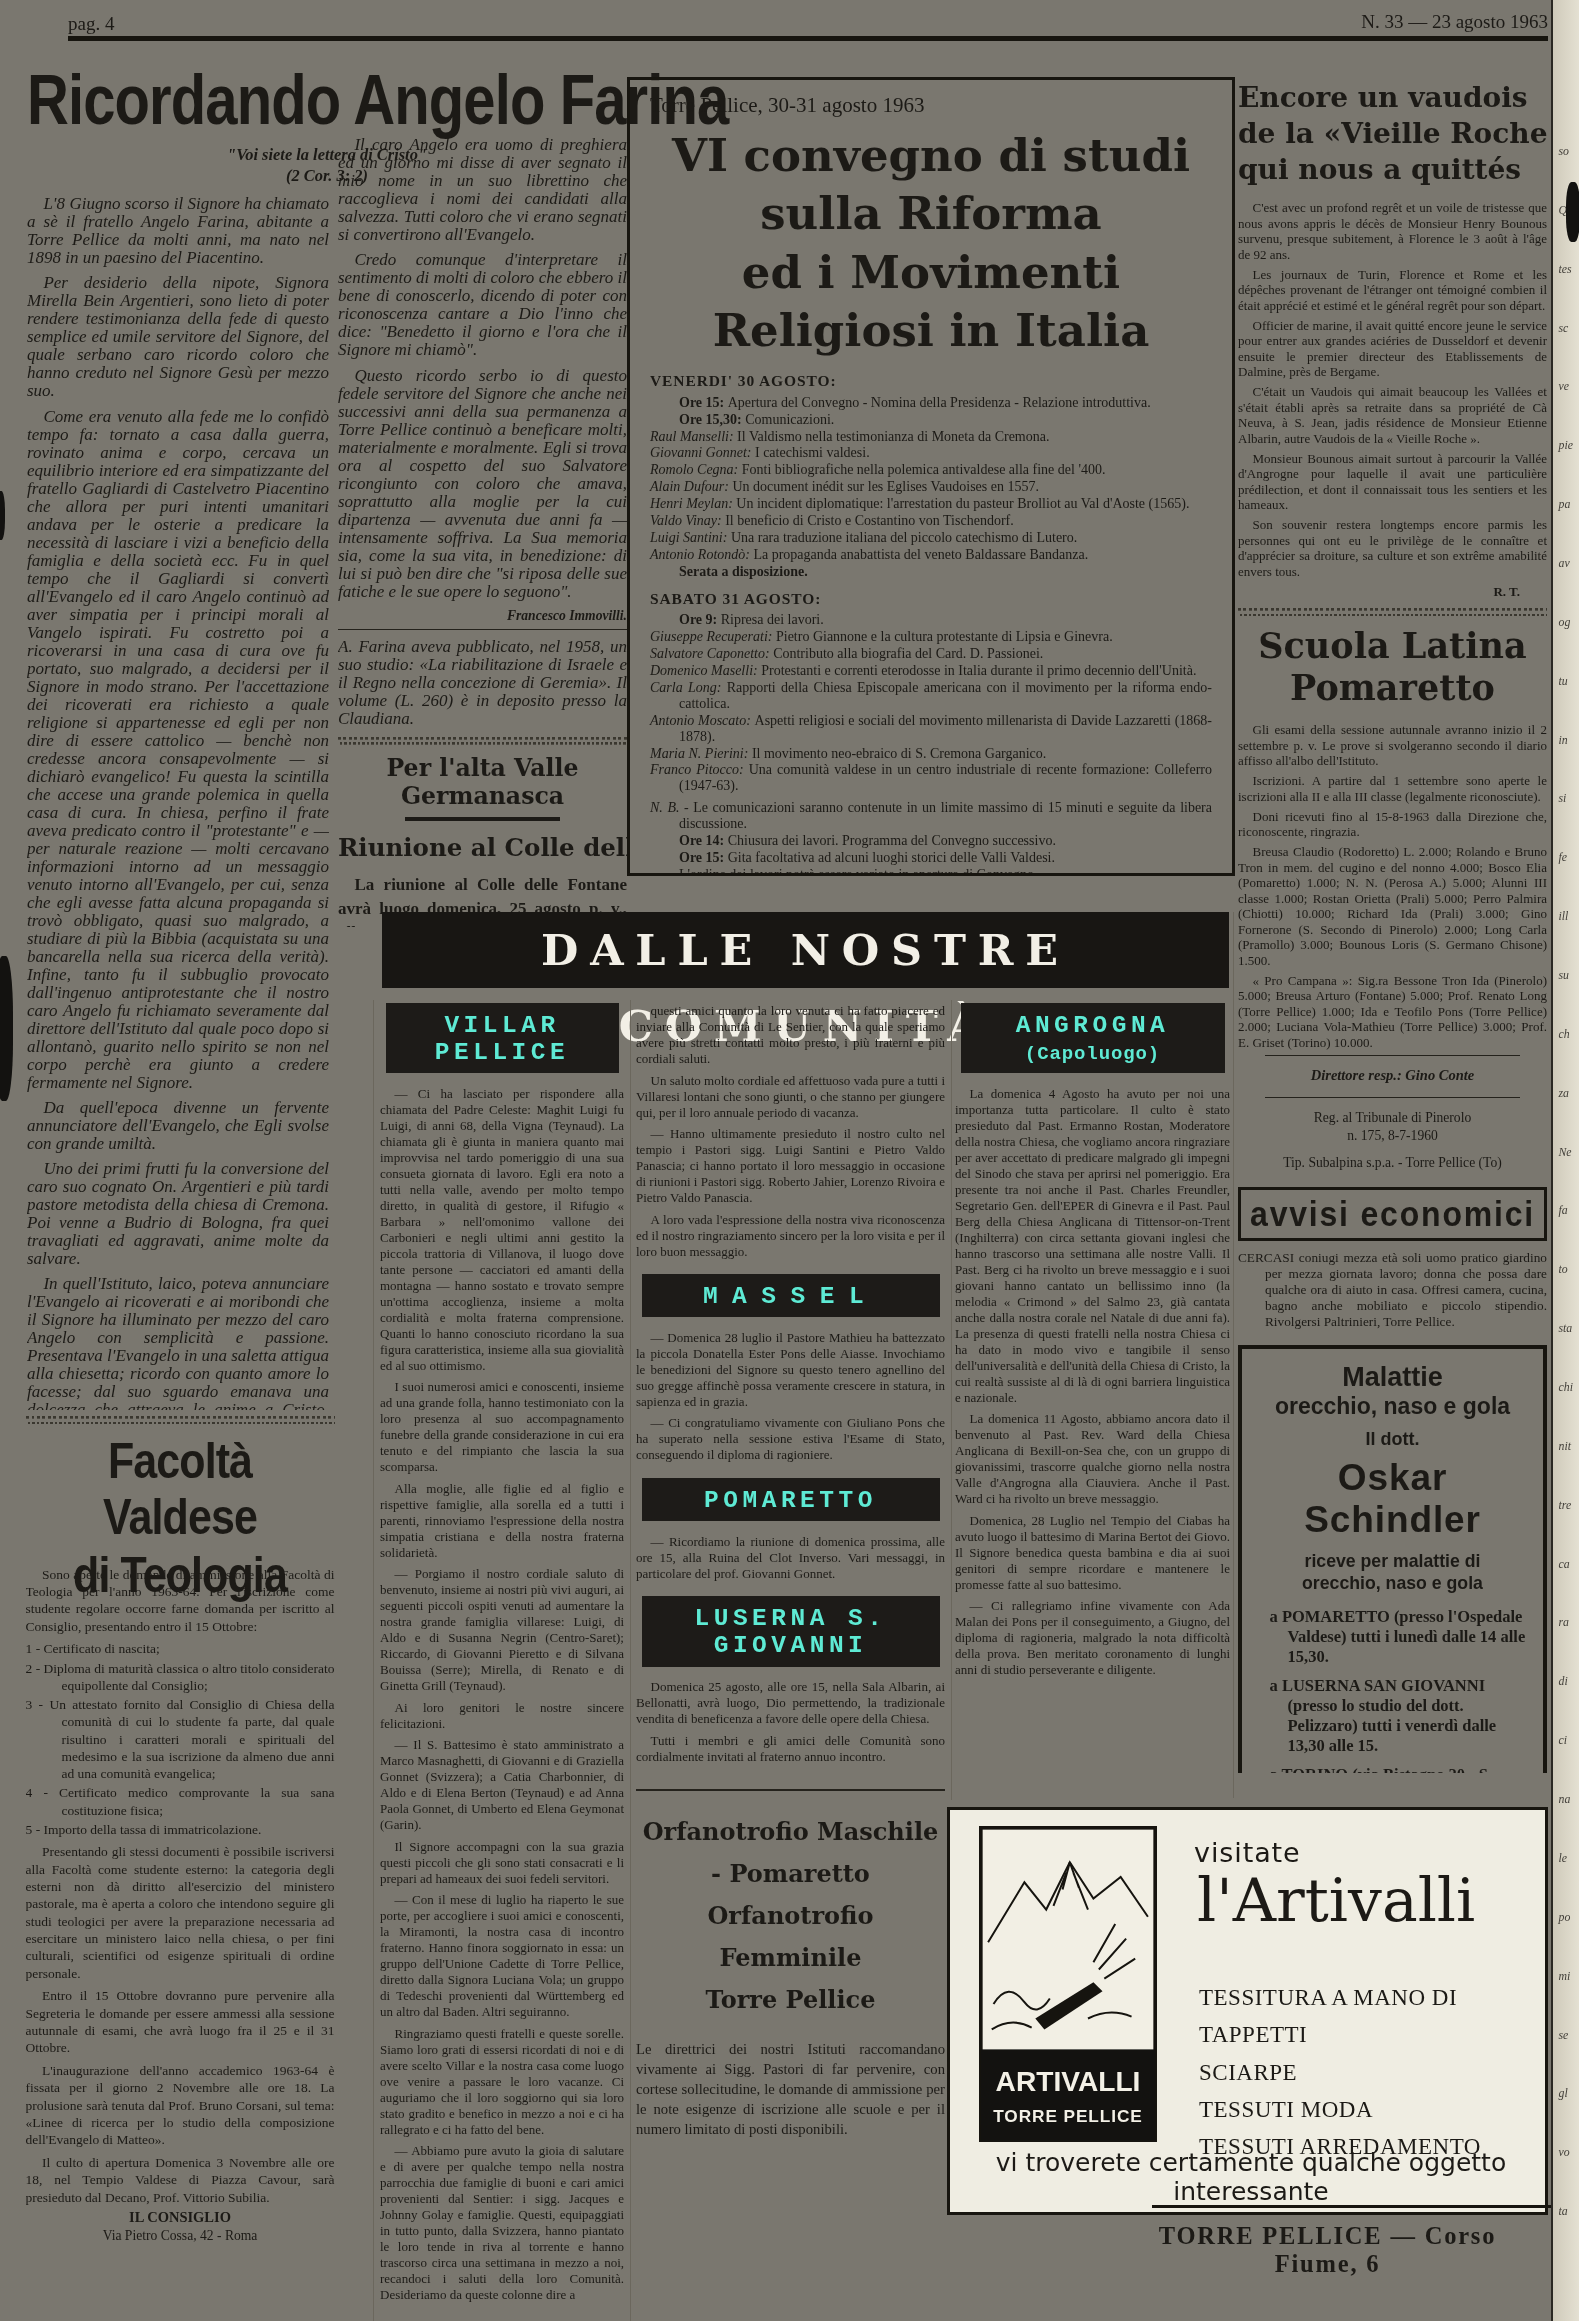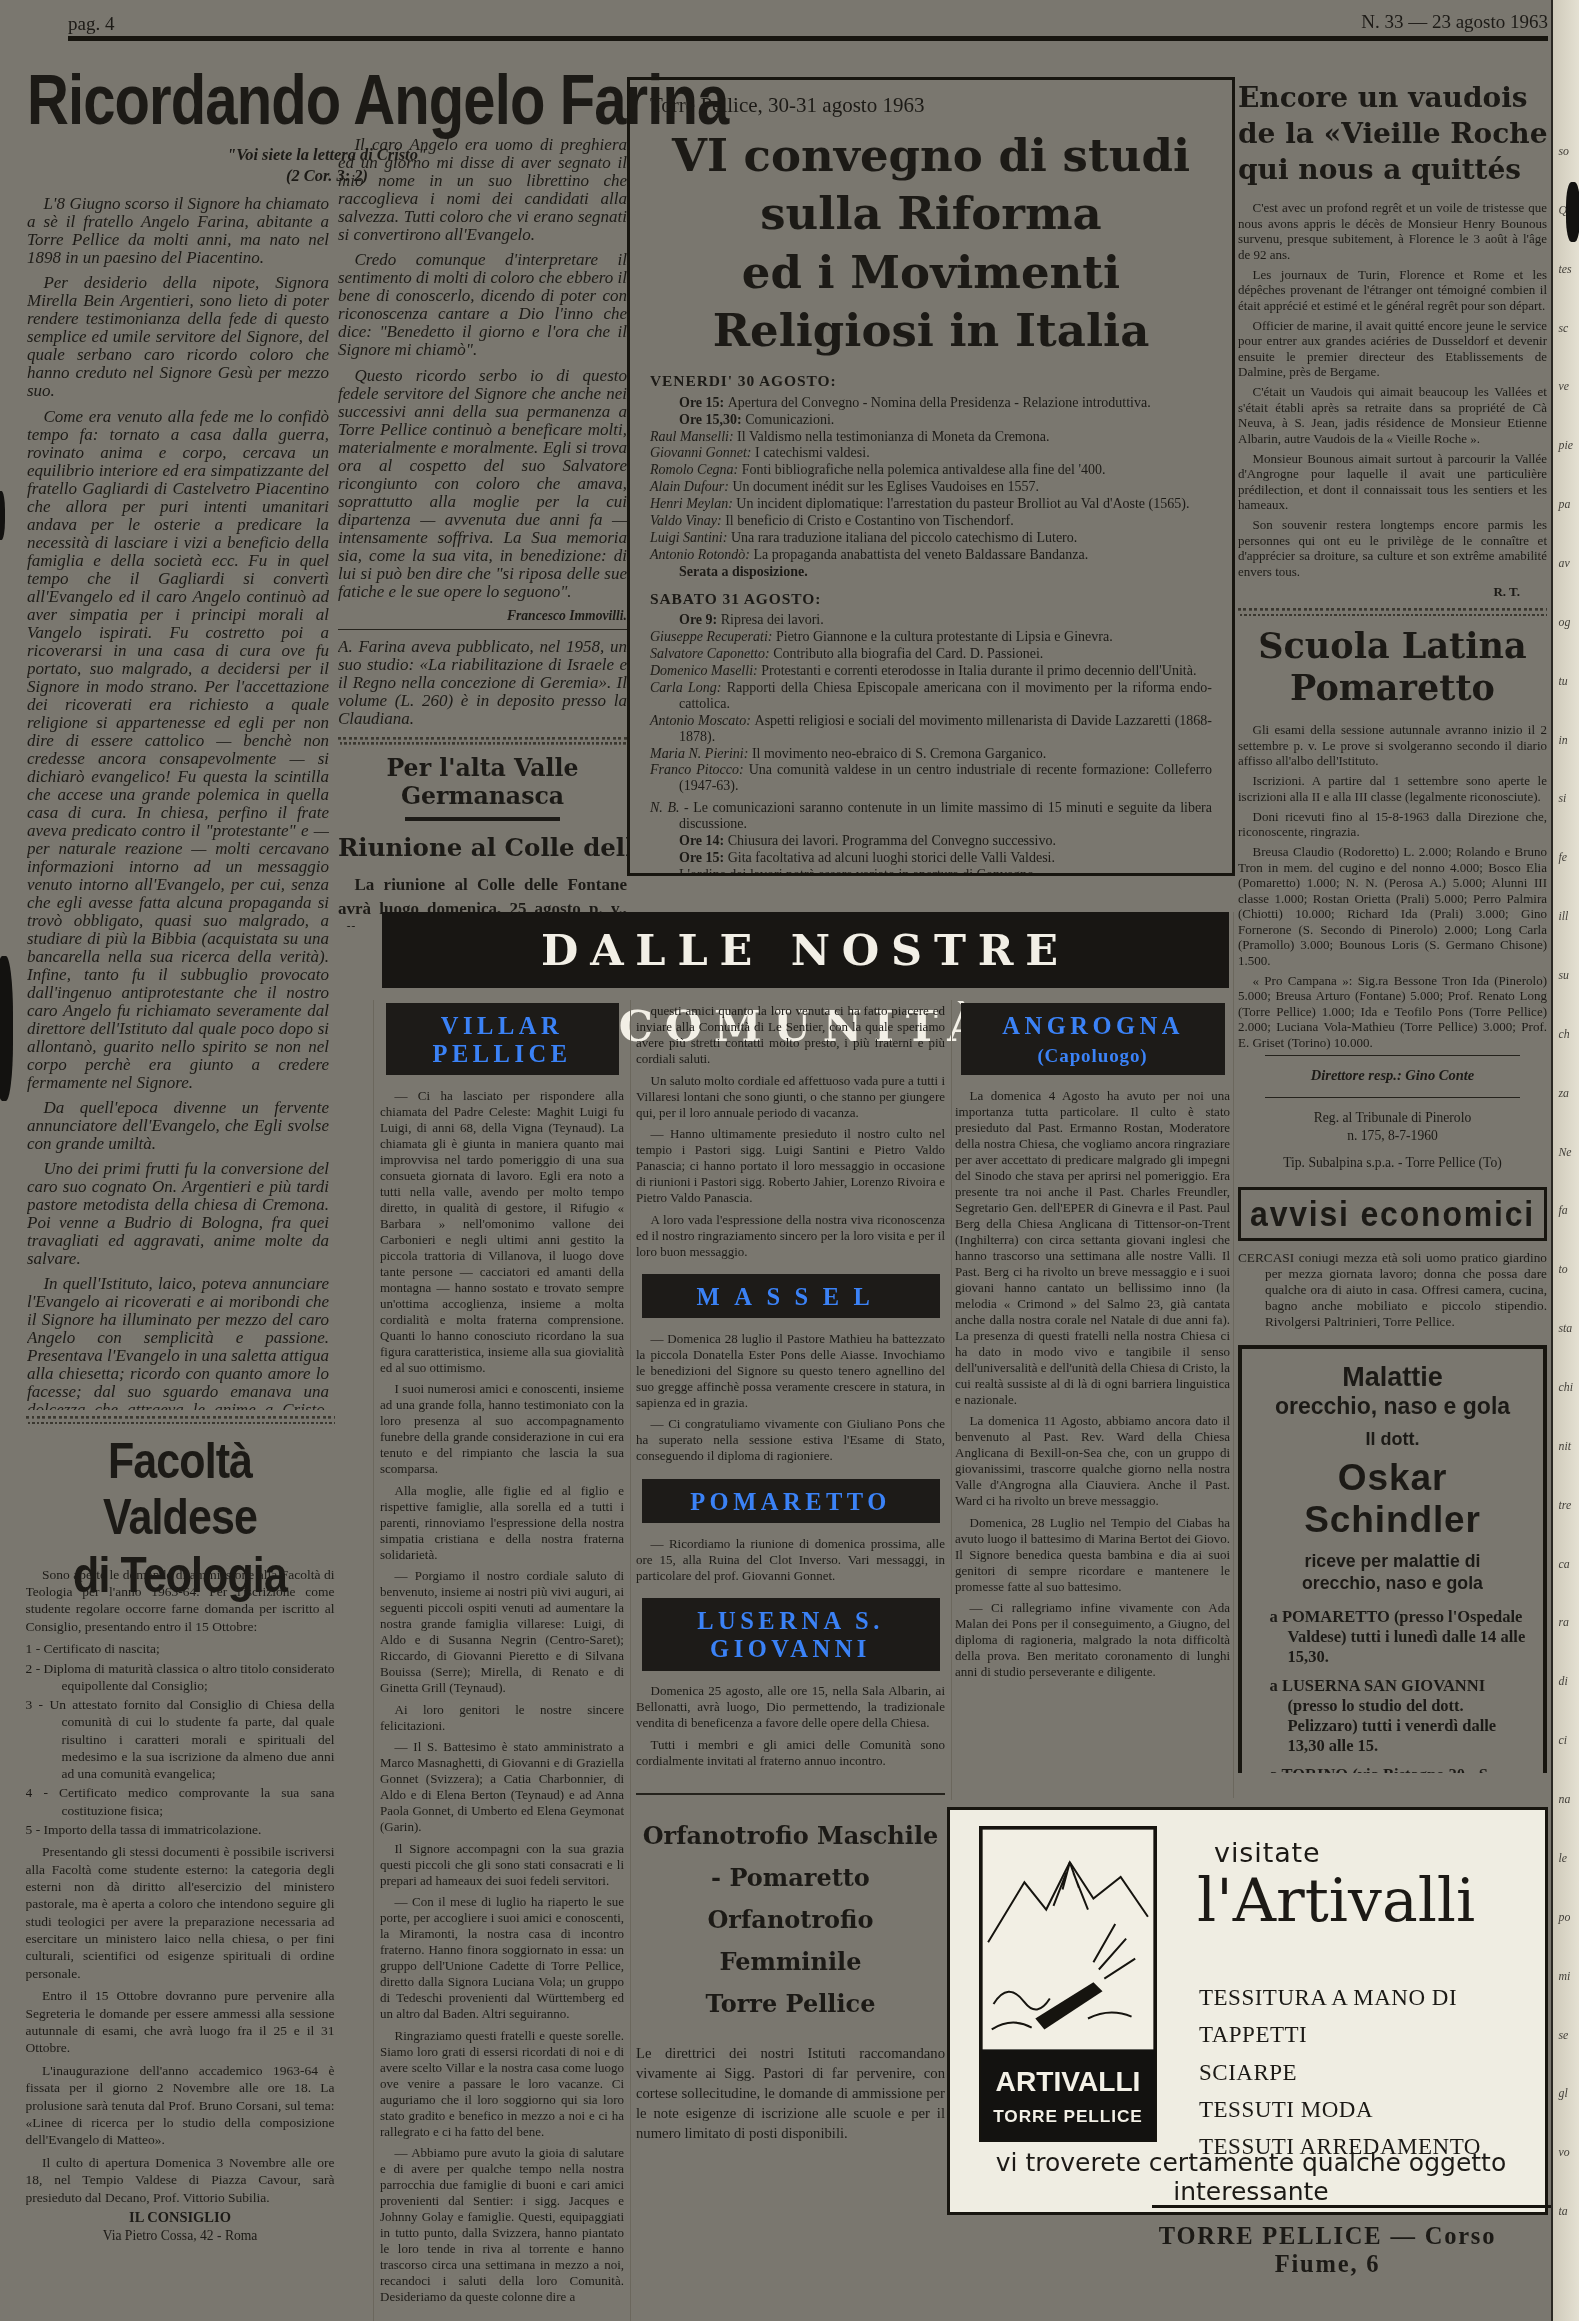--- a/index.html
+++ b/index.html
@@ -80,21 +80,21 @@
   .sch-t2{font-family:"Liberation Sans",sans-serif;font-weight:700;font-size:23px;margin-bottom:9px;}
   .sch-dott{font-family:"Liberation Sans",sans-serif;font-weight:700;font-size:18px;margin:7.3px 0;}
   .sch-name{font-family:"Liberation Sans",sans-serif;font-weight:700;font-size:37px;letter-spacing:0.9px;margin:3.6px 0 9px;}
   .sch-sub{font-family:"Liberation Sans",sans-serif;font-weight:700;font-size:17.7px;line-height:1.25;}
   .sch-list{text-align:left;margin-top:12.7px;font-size:16.5px;line-height:20px;font-weight:700;}
   .sched{margin:0 0 9px 0;padding-left:31px;text-indent:-18px;}
 
   
   .banner{background:#181613;color:#f2efe6;font-family:"DejaVu Serif",serif;font-weight:700;
     font-size:43px;letter-spacing:11.8px;text-align:center;line-height:76px;}
-  .sec-head{background:#1d1b18;color:#3b82f6;font-family:Liberation Serif, serif;font-weight:700;
+  .sec-head{background:#1d1b18;color:#5eead4;font-family:Liberation Mono, monospace;font-weight:700;
     font-size:24.5px;letter-spacing:4.5px;text-align:center;padding:9px 0 7.3px;margin:0 5.5px 12.7px;}
   .massel-head{letter-spacing:14.5px;margin-top:14.5px;}
   .pom-head,.lus-head{margin-top:14.5px;}
   .ang-sub{font-size:19px;letter-spacing:0.9px;}
   .com-body{font-size:13px;line-height:16px;text-align:justify;}
   .com-body .para{margin-bottom:5.5px;text-indent:14.5px;}
   .vsep{background:#6b675d;width:0.9px;}
 
   
   .orf{border-top:2.7px double #24221c;margin-top:23.6px;padding-top:20px;text-align:center;
@@ -299,21 +299,21 @@
         <path d="M100,40 L92,70 M100,40 L110,68 M104,52 L120,92 M96,52 L82,88"></path>
         <path d="M126,150 L150,108 M132,158 L162,124 M138,168 L172,146"></path>
         <path d="M16,196 q16,-26 34,-2 q14,18 28,-4"></path>
         <path d="M14,224 q22,-14 44,-2 M120,212 q24,-12 48,-2"></path>
       </g>
       <polygon points="62,212 126,172 136,182 72,224" fill="#16140f"></polygon>
       <rect x="2" y="246" width="192" height="100" fill="#131210"></rect>
       <text x="98" y="292" text-anchor="middle" fill="#f3f0e6" font-family="Liberation Sans, sans-serif" font-weight="bold" font-size="31">ARTIVALLI</text>
       <text x="98" y="326" text-anchor="middle" fill="#f3f0e6" font-family="Liberation Sans, sans-serif" font-weight="bold" font-size="19" letter-spacing="1">TORRE PELLICE</text>
     </svg>
-    <div class="abs art-visitate" style="left:264px;top:27px;">visitate</div>
+    <div class="abs art-visitate" style="left:244px;top:27px;">visitate</div>
     <div class="abs art-name" style="left:247px;top:42px;">l'Artivalli</div>
     <div class="abs art-items" style="left:249px;top:169px;width:336px;">
         <div>TESSITURA A MANO DI</div>
         <div>TAPPETTI</div>
         <div>SCIARPE</div>
         <div>TESSUTI MODA</div>
         <div>TESSUTI ARREDAMENTO</div>
       </div>
     <div class="abs art-tag" style="left:14.5px;top:338px;width:573px;text-align:center;">vi troverete certamente qualche oggetto interessante</div>
     <div class="abs" style="left:0;top:371px;width:582px;">

